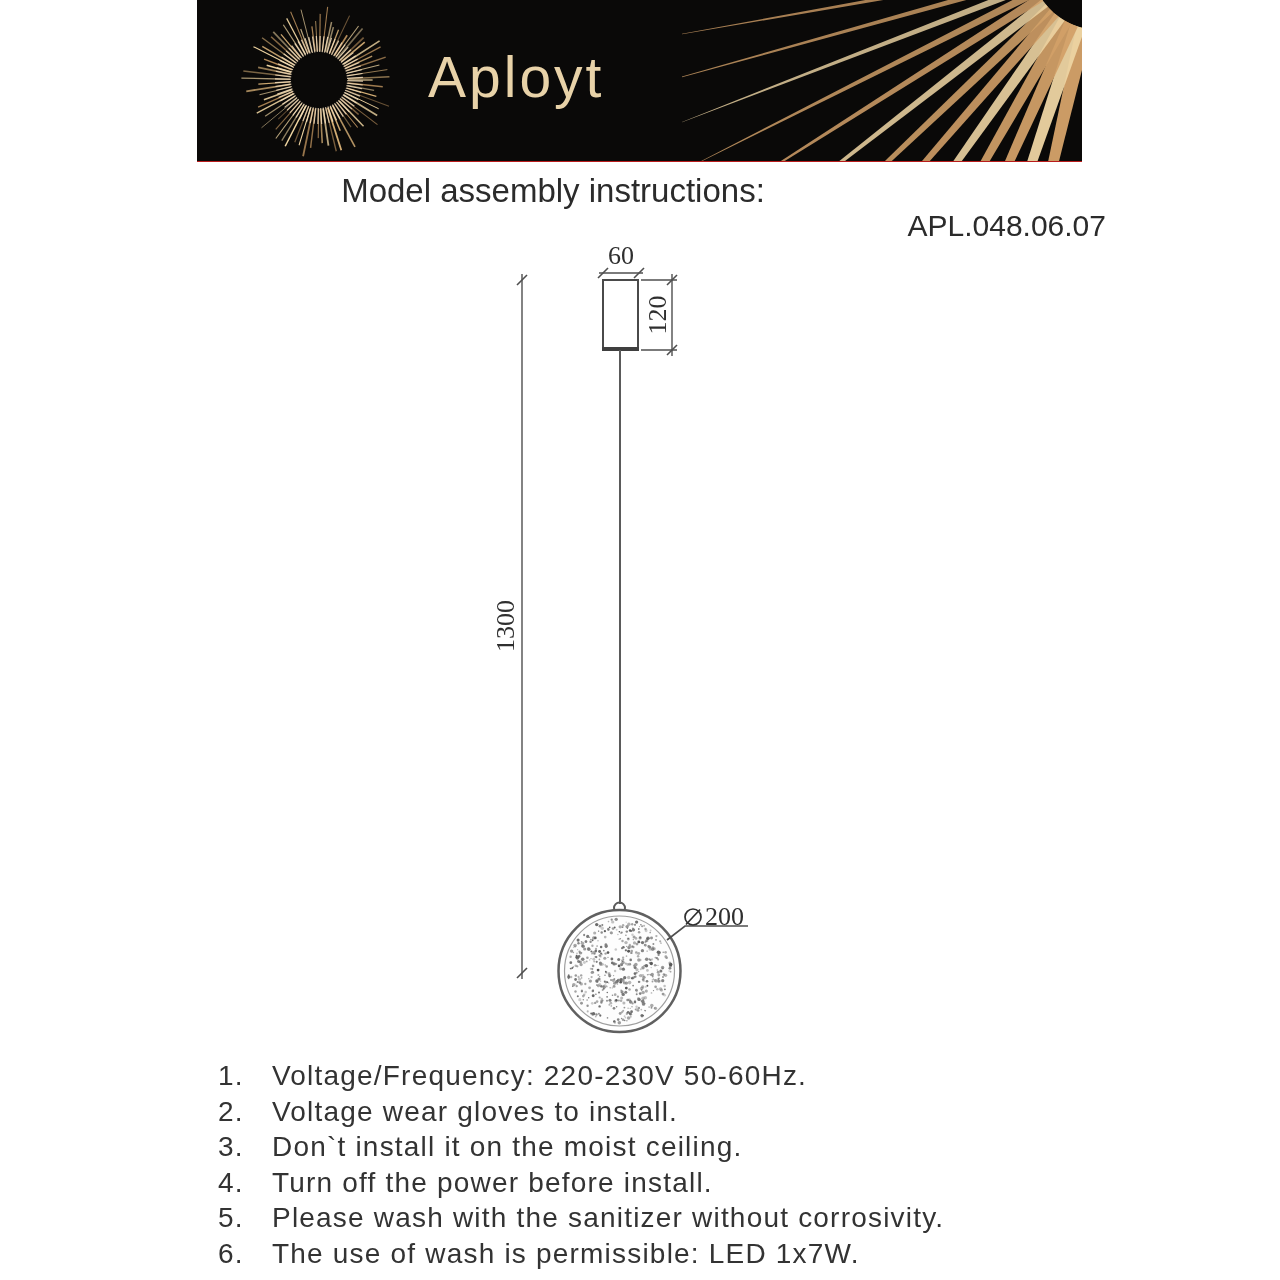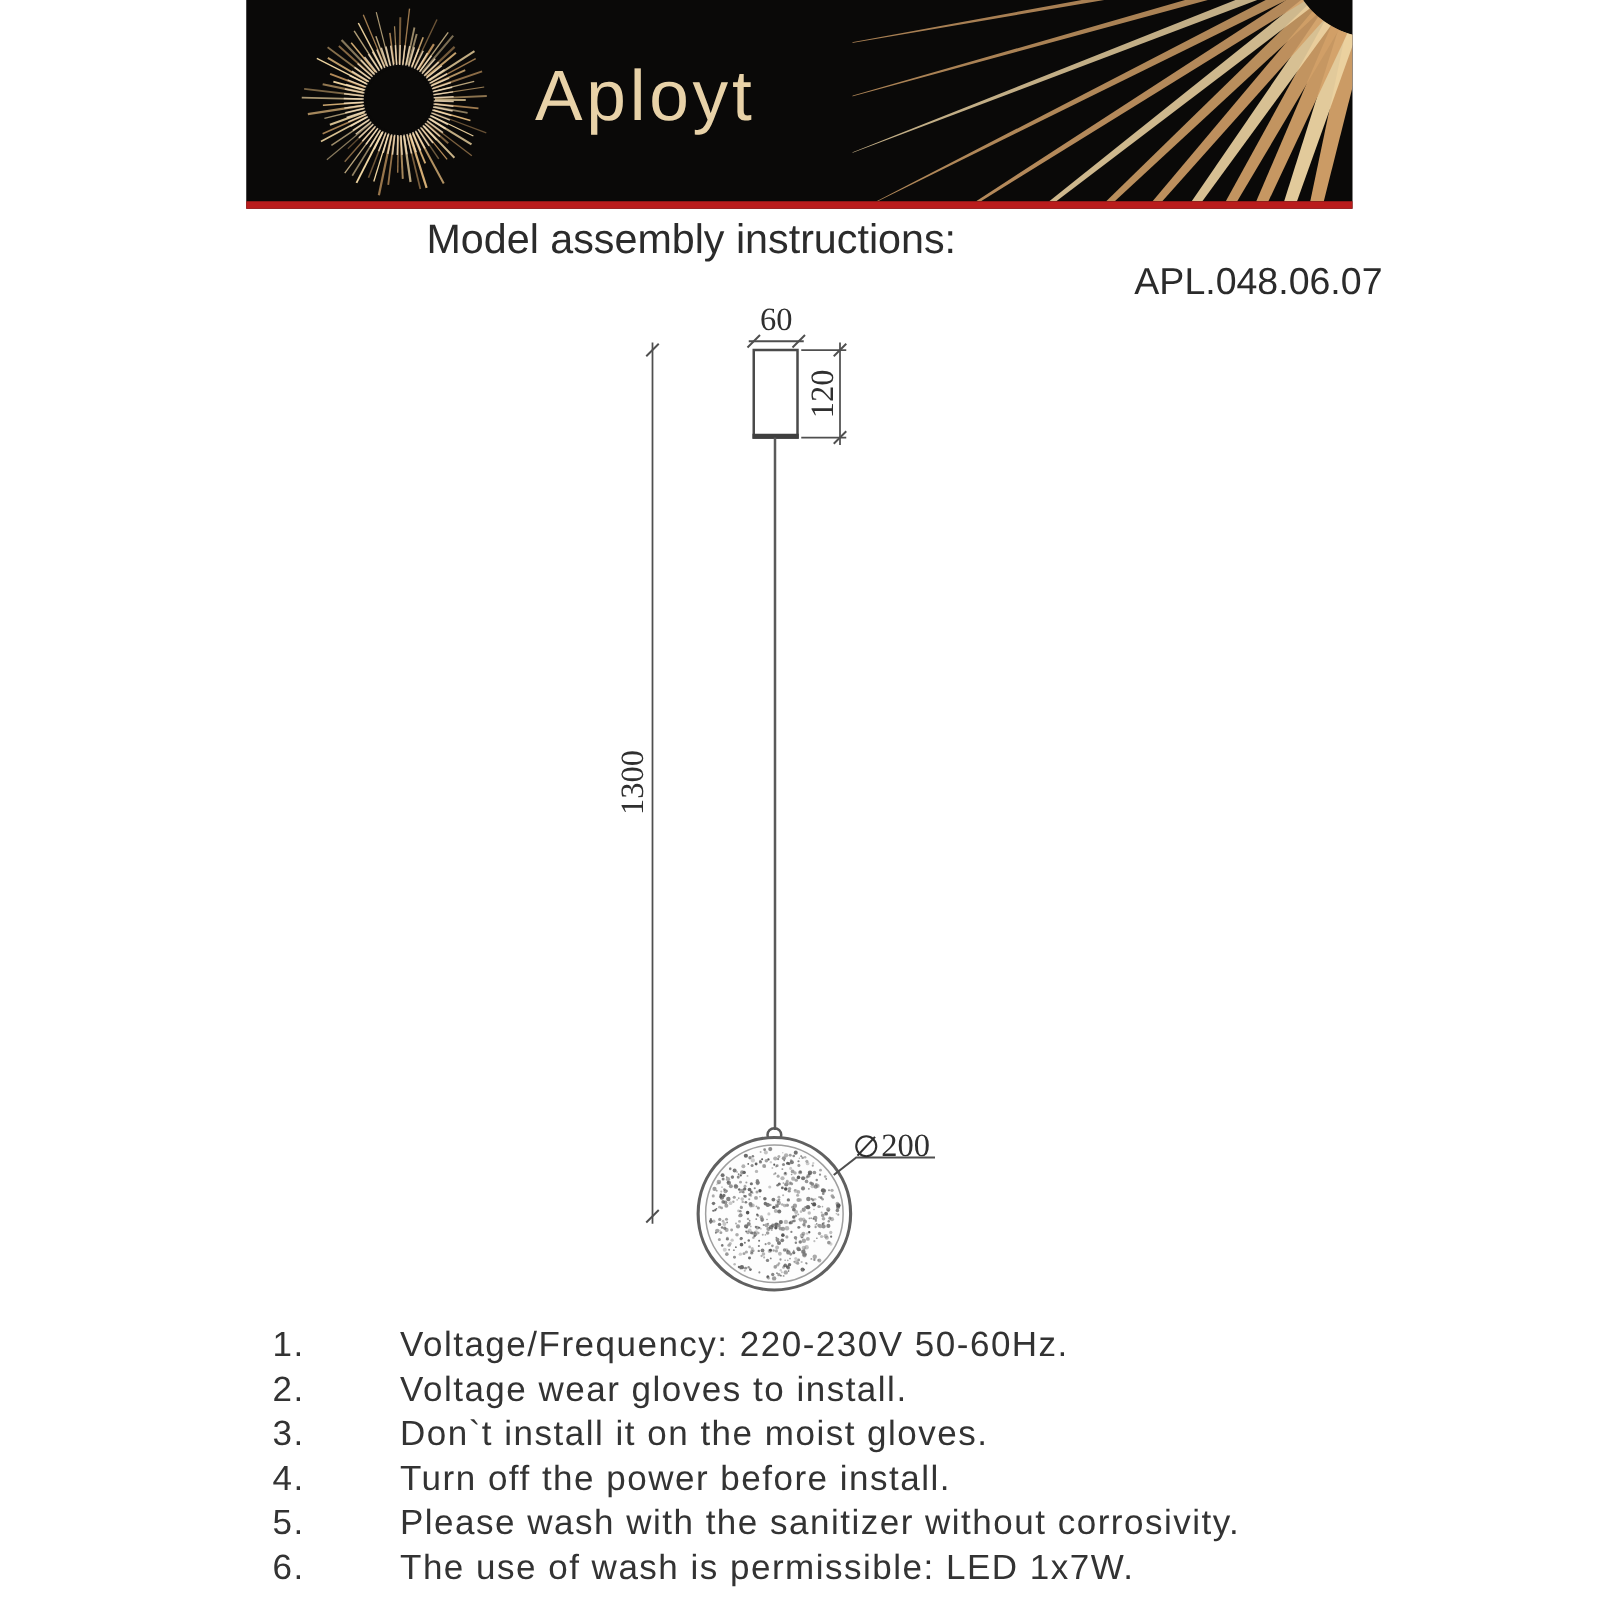--- a/index.html
+++ b/index.html
@@ -1,41 +1,41 @@
 <!DOCTYPE html>
 <html><head>
 <meta charset="utf-8">
 <style>
   html,body{margin:0;padding:0;background:#ffffff;}
   .page{position:relative;width:1280px;height:1280px;background:#ffffff;overflow:hidden;
         font-family:"Liberation Sans", sans-serif;}
 
   
   .banner{position:absolute;left:197px;top:0;width:885px;height:161px;
-          background:#0a0908;border-bottom:6px solid #b91c1c;overflow:hidden;}
+          background:#0a0908;border-bottom:1px solid #b91c1c;overflow:hidden;}
   .starburst{position:absolute;left:40px;top:0;width:170px;height:161px;}
   .brand{position:absolute;left:231px;top:47px;font-size:57px;line-height:60px;
          color:#e8d2a8;letter-spacing:3px;font-weight:400;}
   .corner-rays{position:absolute;right:0;top:0;width:400px;height:161px;}
 
   
   .title-block{position:absolute;left:0;top:172px;width:1106px;text-align:center;color:#2b2b2b;}
   .title{font-size:33px;line-height:37px;}
   .model{font-size:30px;line-height:34px;text-align:right;}
 
   
   .diagram{position:absolute;left:460px;top:240px;width:340px;height:810px;}
   .dim-text{font-family:"Liberation Serif", serif;font-size:26px;fill:#2f2f2f;}
 
   
   .instructions{position:absolute;left:218px;top:1058px;width:960px;color:#333333;
                 font-size:28px;line-height:35.6px;letter-spacing:1.2px;}
   .instr-row{display:flex;}
   .instr-num{flex:0 0 54px;}
-  .instr-text{flex:1 1 auto;margin-left:48px;}
+  .instr-text{flex:1 1 auto;}
 </style>
 </head>
 <body>
 
 <div class="page">
 
   <header class="banner">
     <svg id="starburst" class="starburst" viewBox="0 0 170 161">
         <line x1="110.99999621795001" y1="80.01481076920352" x2="135.61090770524416" y2="80.02737996152987" stroke="#f0d6a2" stroke-width="1.529125835141167" opacity="0.7367948976927436"></line>
         <line x1="110.8404037941345" y1="83.03827401517248" x2="145.76916445777962" y2="86.71794322729752" stroke="#b98f5c" stroke-width="1.3979930435540155" opacity="0.8514021494425834"></line>
@@ -780,21 +780,21 @@
     <div class="instr-row">
       <span class="instr-num">1.</span>
       <span class="instr-text">Voltage/Frequency: 220-230V 50-60Hz.</span>
     </div>
     <div class="instr-row">
       <span class="instr-num">2.</span>
       <span class="instr-text">Voltage wear gloves to install.</span>
     </div>
     <div class="instr-row">
       <span class="instr-num">3.</span>
-      <span class="instr-text">Don`t install it on the moist gloves.</span>
+      <span class="instr-text">Don`t install it on the moist ceiling.</span>
     </div>
     <div class="instr-row">
       <span class="instr-num">4.</span>
       <span class="instr-text">Turn off the power before install.</span>
     </div>
     <div class="instr-row">
       <span class="instr-num">5.</span>
       <span class="instr-text">Please wash with the sanitizer without corrosivity.</span>
     </div>
     <div class="instr-row">

